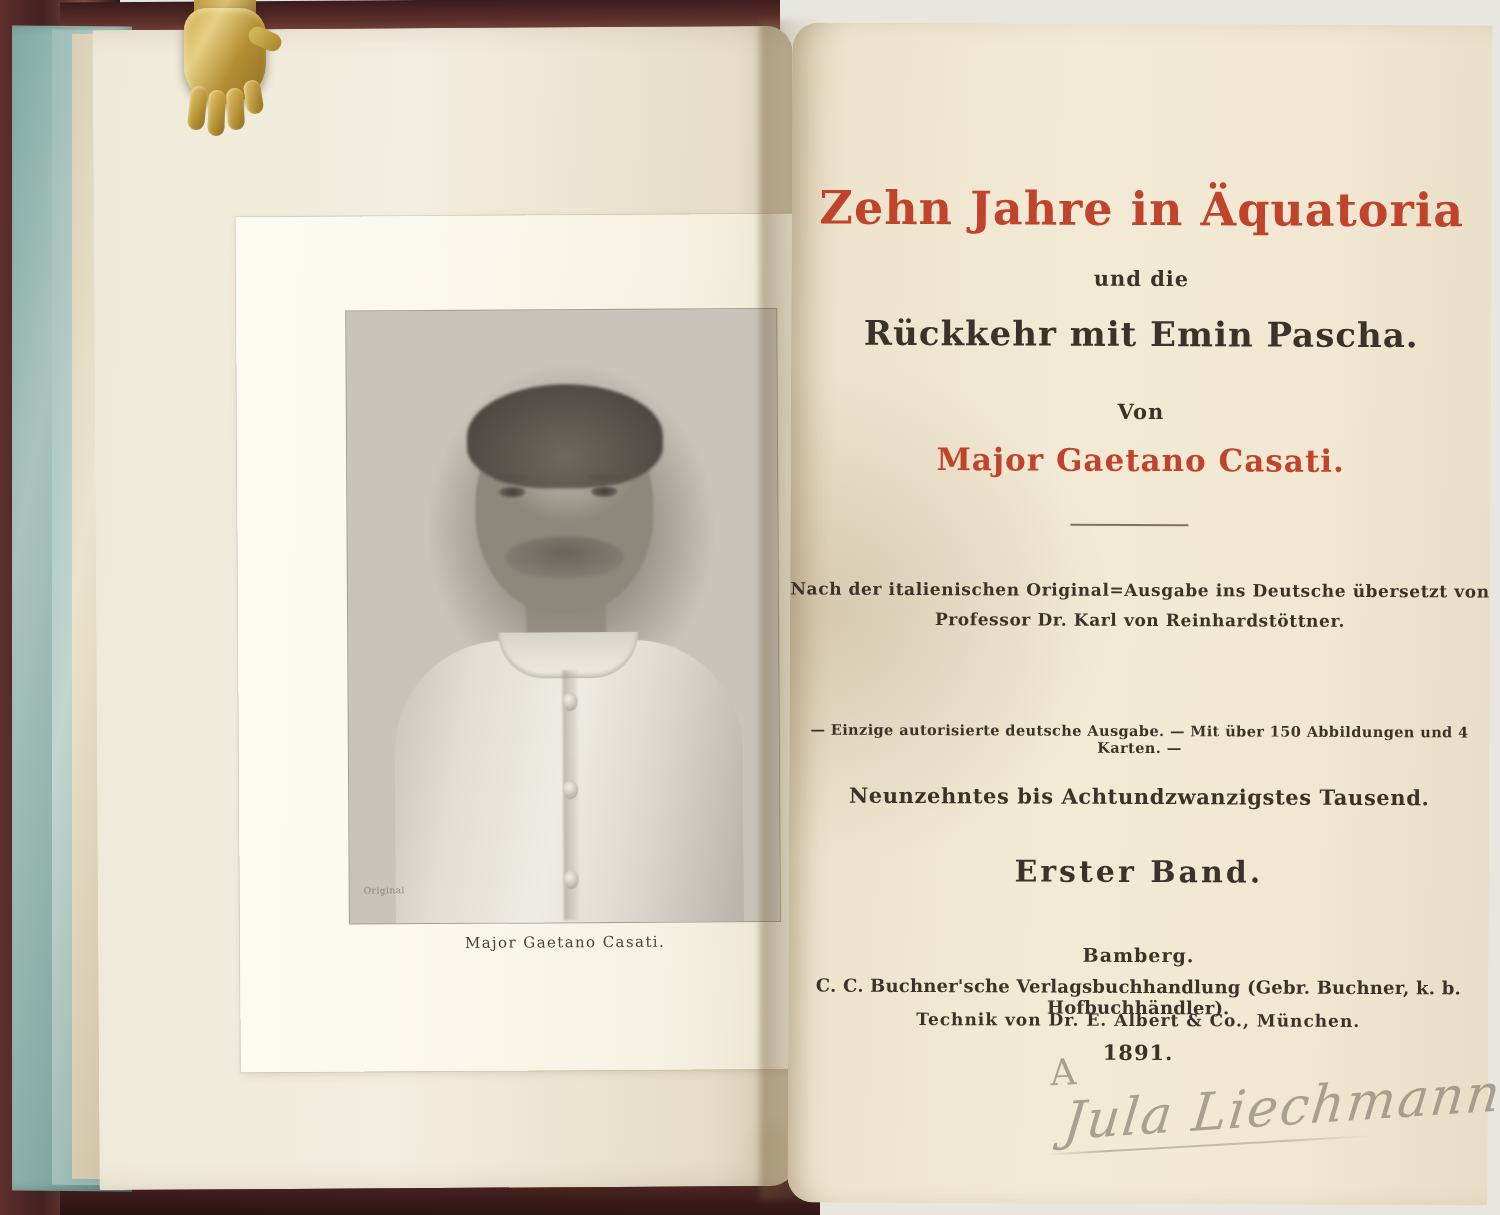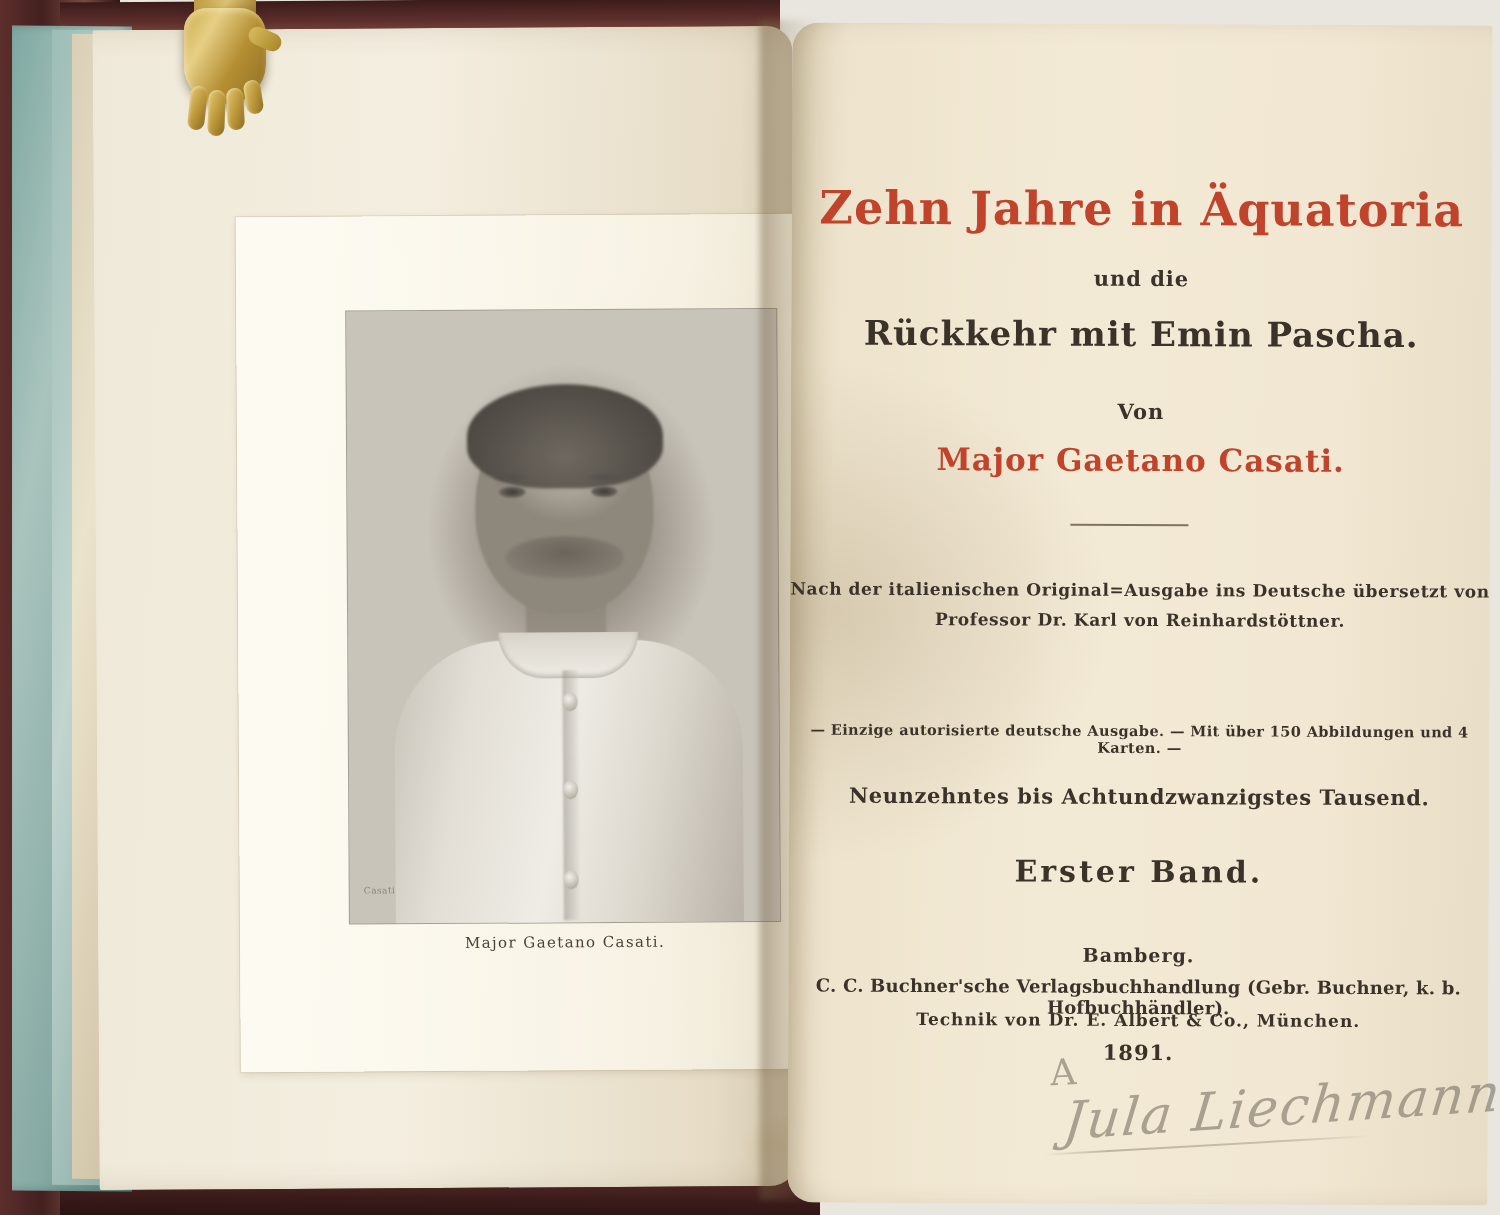--- a/index.html
+++ b/index.html
@@ -461,21 +461,21 @@
         <div class="btn b3"></div>
         <div class="head"></div>
         <div class="hair"></div>
         <div class="brow-l"></div>
         <div class="brow-r"></div>
         <div class="eye-l"></div>
         <div class="eye-r"></div>
         <div class="moustache"></div>
         <div class="beard"></div>
       </div>
-      <div class="plate-sig">Casati</div>
+      <div class="plate-sig">Original</div>
     </div>
 
     <div class="plate-caption">Major Gaetano Casati.</div>
 
     <div class="foxing1"></div>
     <div class="foxing2"></div>
   </div>
 
   <div class="gutter"></div>
 

